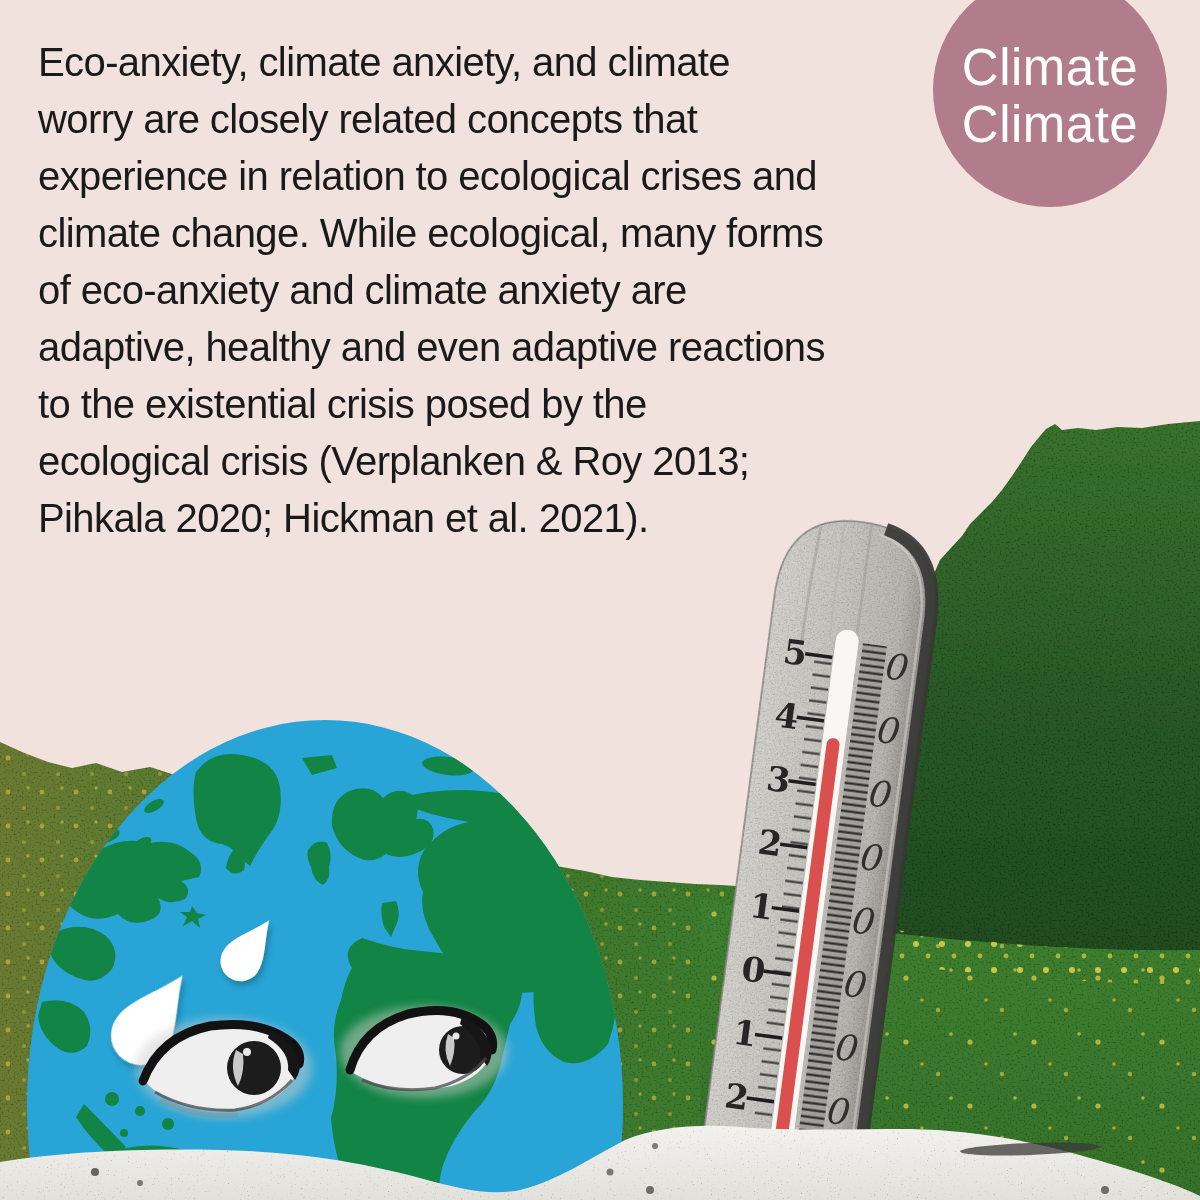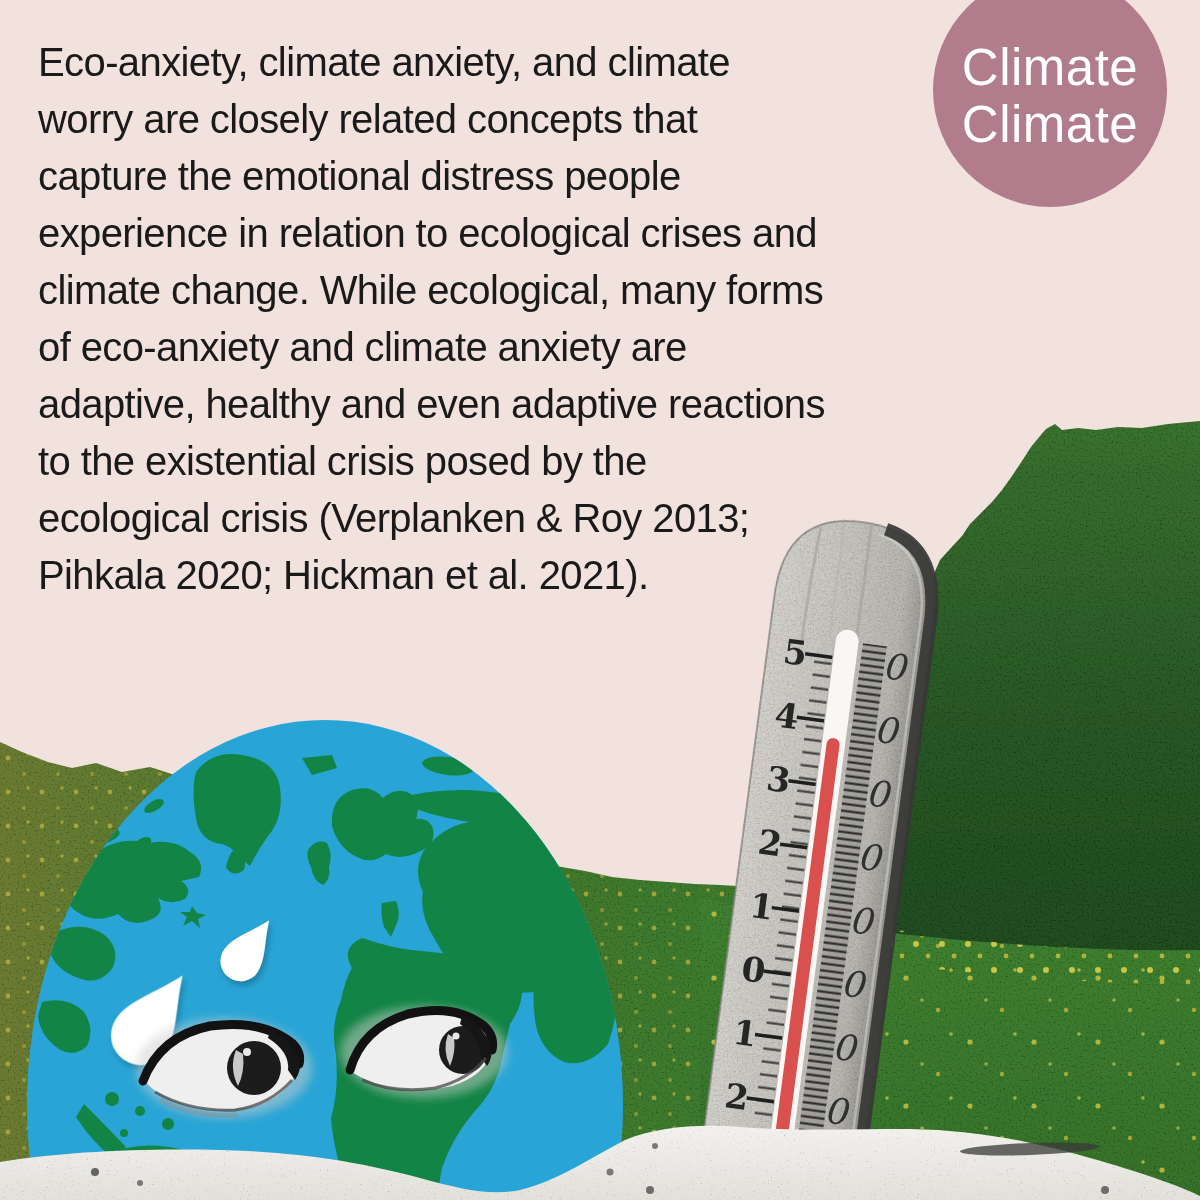--- a/index.html
+++ b/index.html
@@ -15,21 +15,20 @@
   .scene{position:absolute;left:0;top:0;width:1200px;height:1200px;}
 </style>
 </head>
 <body>
 
 <div class="page">
 
   <div class="intro">
     <div class="line">Eco-anxiety, climate anxiety, and climate</div>
     <div class="line">worry are closely related concepts that</div>
-    <div class="line">capture the emotional distress people</div>
     <div class="line">experience in relation to ecological crises and</div>
     <div class="line">climate change. While ecological, many forms</div>
     <div class="line">of eco-anxiety and climate anxiety are</div>
     <div class="line">adaptive, healthy and even adaptive reactions</div>
     <div class="line">to the existential crisis posed by the</div>
     <div class="line">ecological crisis (Verplanken &amp; Roy 2013;</div>
     <div class="line">Pihkala 2020; Hickman et al. 2021).</div>
   </div>
 
   <svg class="scene" viewBox="0 0 1200 1200">

